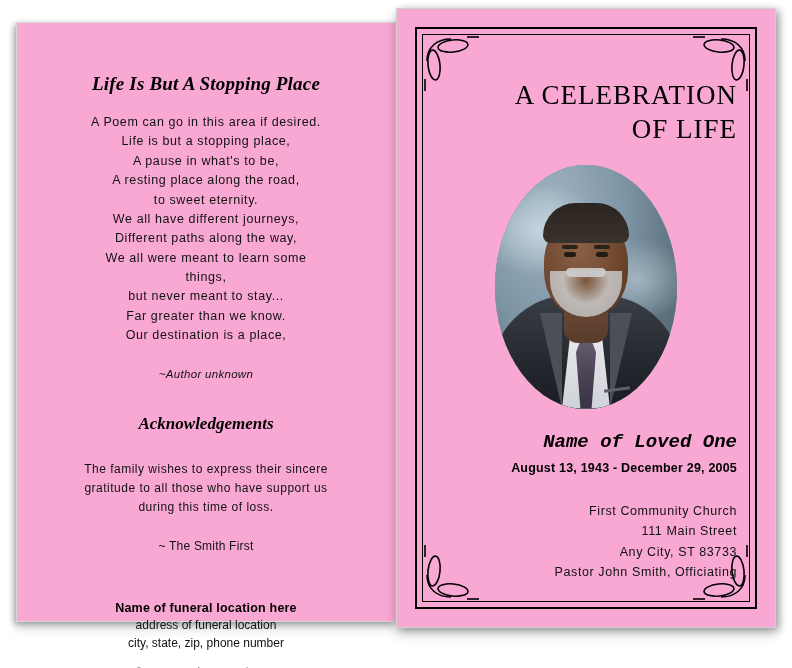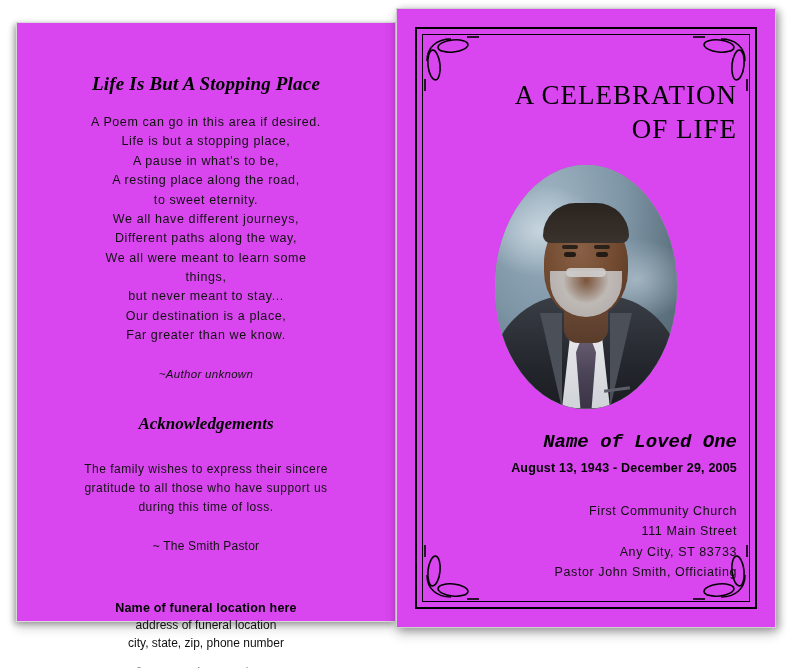--- a/index.html
+++ b/index.html
@@ -26,21 +26,21 @@
     position: absolute;
     left: 16px;
     top: 8px;
     width: 760px;
     height: 620px;
     display: flex;
     filter: drop-shadow(0 0 0 transparent);
   }
 
   .panel {
-    background: #d946ef;
+    background: #f9a8d4;
     position: relative;
   }
 
   
   .panel-left {
     width: 380px;
     height: 600px;
     margin-top: 14px;
     box-shadow: -2px 2px 6px rgba(0,0,0,0.30), 0 6px 10px rgba(0,0,0,0.18);
     border: 1px solid #d8d8d8;
@@ -335,29 +335,29 @@
         <div>A Poem can go in this area if desired.</div>
         <div>Life is but a stopping place,</div>
         <div>A pause in what's to be,</div>
         <div>A resting place along the road,</div>
         <div>to sweet eternity.</div>
         <div>We all have different journeys,</div>
         <div>Different paths along the way,</div>
         <div>We all were meant to learn some</div>
         <div>things,</div>
         <div>but never meant to stay...</div>
+        <div>Far greater than we know.</div>
         <div>Our destination is a place,</div>
-        <div>Far greater than we know.</div>
       </div>
 
       <div class="author">~Author unknown</div>
 
       <div class="ack-title">Acknowledgements</div>
       <div class="ack-body">The family wishes to express their sincere gratitude to all those who have support us during this time of loss.</div>
-      <div class="ack-signature">~ The Smith Pastor</div>
+      <div class="ack-signature">~ The Smith First</div>
 
       <div class="venue">
         <div class="venue-name">Name of funeral location here</div>
         <div class="venue-line">address of funeral location</div>
         <div class="venue-line">city, state, zip, phone number</div>
         <div class="copyright">© www.FuneralProgram-Site.com</div>
       </div>
     </div>
 
     <div class="panel panel-right">

